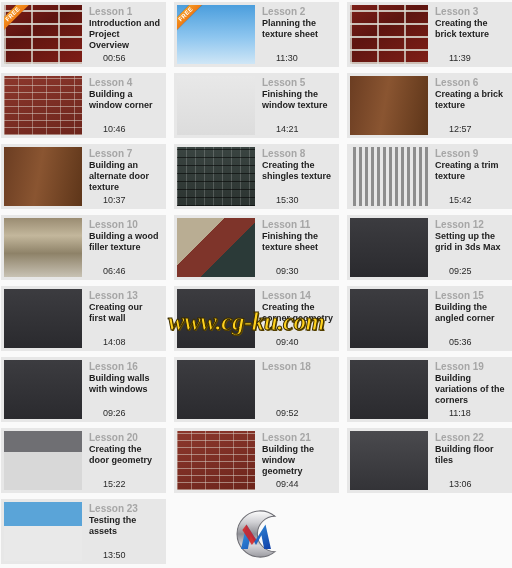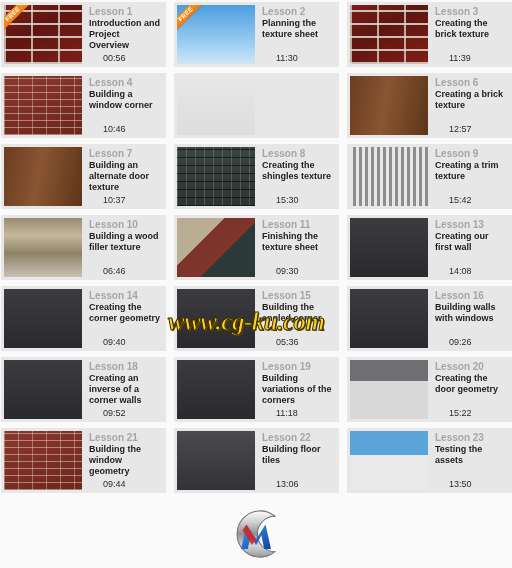--- a/index.html
+++ b/index.html
@@ -215,20 +215,25 @@
       <div class="info">
         <div class="lesson-num">Lesson 4</div>
         <div class="lesson-title">Building a window corner</div>
         <div class="duration">10:46</div>
       </div>
     </div>
     <div class="card">
       <div class="thumb-wrap">
         <div class="thumb t-window-tex"></div>
       </div>
+      <div class="info">
+        <div class="lesson-num">Lesson 5</div>
+        <div class="lesson-title">Finishing the window texture</div>
+        <div class="duration">14:21</div>
+      </div>
     </div>
     <div class="card">
       <div class="thumb-wrap">
         <div class="thumb t-door"></div>
       </div>
       <div class="info">
         <div class="lesson-num">Lesson 6</div>
         <div class="lesson-title">Creating a brick texture</div>
         <div class="duration">12:57</div>
       </div>
@@ -281,20 +286,30 @@
         <div class="lesson-num">Lesson 11</div>
         <div class="lesson-title">Finishing the texture sheet</div>
         <div class="duration">09:30</div>
       </div>
     </div>
     <div class="card">
       <div class="thumb-wrap">
         <div class="thumb t-dark3d"></div>
       </div>
       <div class="info">
+        <div class="lesson-num">Lesson 12</div>
+        <div class="lesson-title">Setting up the grid in 3ds Max</div>
+        <div class="duration">09:25</div>
+      </div>
+    </div>
+    <div class="card">
+      <div class="thumb-wrap">
+        <div class="thumb t-dark3d"></div>
+      </div>
+      <div class="info">
         <div class="lesson-num">Lesson 13</div>
         <div class="lesson-title">Creating our first wall</div>
         <div class="duration">14:08</div>
       </div>
     </div>
     <div class="card">
       <div class="thumb-wrap">
         <div class="thumb t-dark3d"></div>
       </div>
       <div class="info">
@@ -322,21 +337,20 @@
         <div class="lesson-title">Building walls with windows</div>
         <div class="duration">09:26</div>
       </div>
     </div>
     <div class="card">
       <div class="thumb-wrap">
         <div class="thumb t-dark3d"></div>
       </div>
       <div class="info">
         <div class="lesson-num">Lesson 18</div>
-        <div class="lesson-title">Creating an inverse of a corner walls</div>
         <div class="duration">09:52</div>
       </div>
     </div>
     <div class="card">
       <div class="thumb-wrap">
         <div class="thumb t-dark3d"></div>
       </div>
       <div class="info">
         <div class="lesson-num">Lesson 19</div>
         <div class="lesson-title">Building variations of the corners</div>

